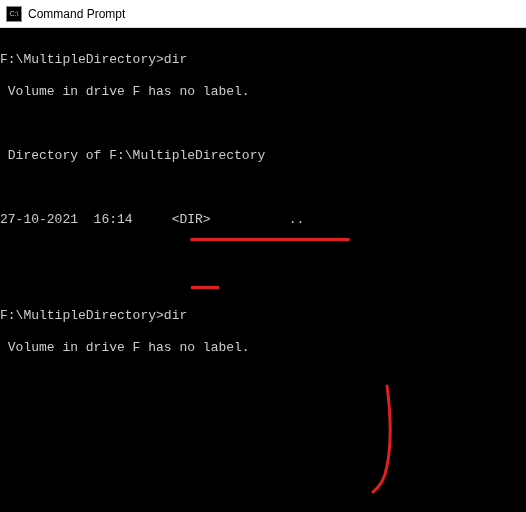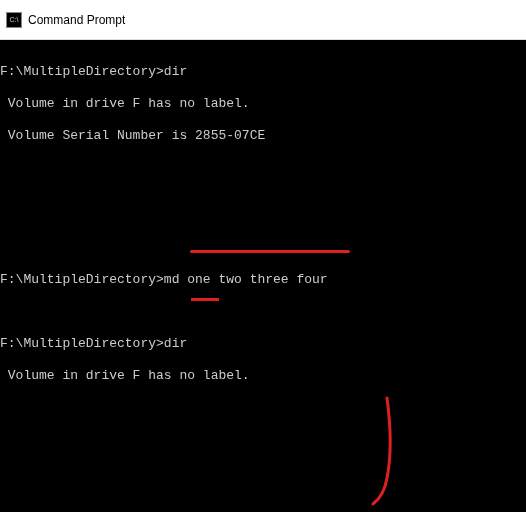--- a/index.html
+++ b/index.html
@@ -7,21 +7,21 @@
     font-family: Consolas, "Courier New", monospace;
     background: #fff;
     width: 526px;
     height: 512px;
     overflow: hidden;
   }
   .titlebar {
     background: #fff;
     display: flex;
     align-items: center;
-    height: 40px;
+    height: 28px;
     padding: 8px 6px;
     border-bottom: 1px solid #ddd;
     text-align: center;
   }
   .titlebar .icon {
     width: 16px;
     height: 16px;
     background: #000;
     border: 1px solid #888;
     margin-right: 6px;
@@ -81,26 +81,25 @@
 <body>
 
 <div class="titlebar">
   <div class="icon">C:\</div>
   <div class="title">Command Prompt</div>
 </div>
 
 <div class="terminal">
 <div class="row"><span class="prompt">F:\MultipleDirectory</span><span>&gt;</span><span class="cmd">dir</span></div>
 <div class="row"> Volume in drive F has no label.</div>
-<div class="row"> Volume Serial Number is 2855-07CE</div>
 <div class="row"> </div>
+<div class="row"> Directory of F:\MultipleDirectory</div>
 <div class="row"> </div>
-<div id="listing1"></div>
+<div id="listing1"><div class="row">27-10-2021  16:14     &lt;DIR&gt;          ..</div></div>
 <div class="row"> </div>
-<div class="row"><span class="prompt">F:\MultipleDirectory</span><span>&gt;</span><span class="cmd">md one two three four</span></div>
 <div class="row"> </div>
 <div class="row"><span class="prompt">F:\MultipleDirectory</span><span>&gt;</span><span class="cmd">dir</span></div>
 <div class="row"> Volume in drive F has no label.</div>
 
 
 
 
 
 
 

